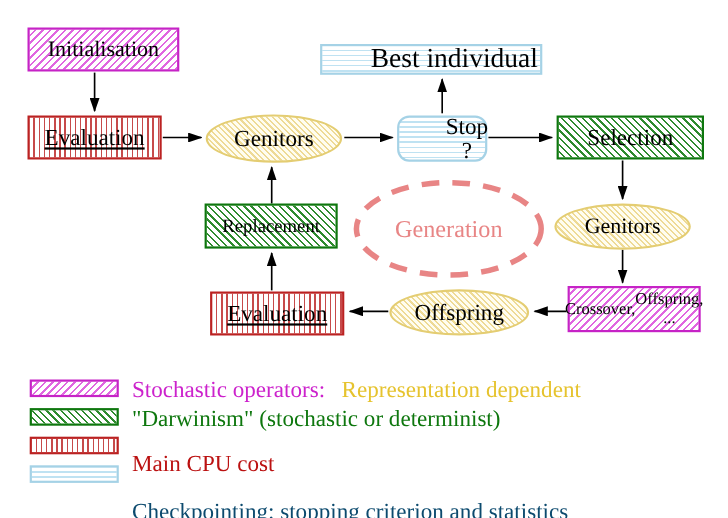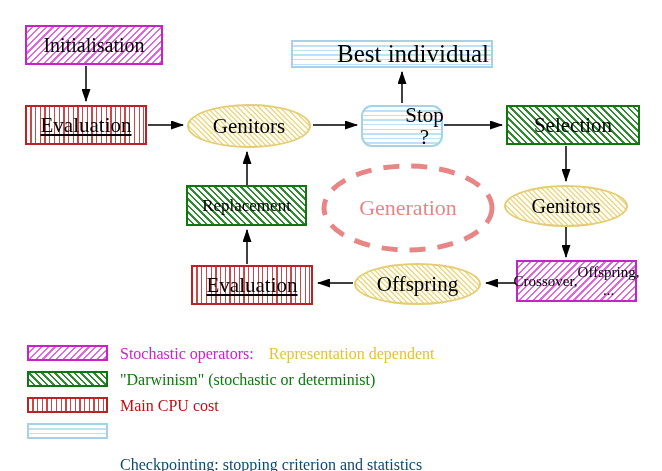--- a/index.html
+++ b/index.html
@@ -24,25 +24,25 @@
     background:repeating-linear-gradient(90deg,#ffffff 0px,#ffffff 3.4px,#c74a4a 3.4px,#c74a4a 4.7px);text-decoration:underline; }
   .p-cyan { border:2px solid #a5d2e6;
     background:repeating-linear-gradient(180deg,#ffffff 0px,#ffffff 3.2px,#bfe2f2 3.2px,#bfe2f2 4.6px); }
   .p-yellow { border:2px solid #e4cd72;
     background:repeating-linear-gradient(45deg,#fffdf0 0px,#fffdf0 2.3px,#eeda96 2.3px,#eeda96 3.7px); }
   .generation-label {
     position:absolute; display:flex; align-items:center; justify-content:center;
     color:#e88585; font-size:22px;
   }
   .legend-swatch { position:absolute; left:27px; width:81px; height:16px; box-sizing:border-box; }
-  .legend-text { position:absolute; left:120px; height:20px; line-height:20px; font-size:16px; white-space:nowrap; }
+  .legend-text { position:absolute; left:120px; height:20px; line-height:20px; font-size:21px; white-space:nowrap; }
   .lt-magenta { color:#cc22cc; }
   .lt-gold { color:#e6c32e; margin-left:15px; }
   .lt-green { color:#0e770e; }
-  .lt-red { color:#bb1111; }
+  .lt-red { color:#bb1111;margin-top:15px; }
   .lt-cyan { color:#0c4a6e;margin-top:33px; }
   .fs20 { font-size:20px; }
   .fs19 { font-size:25px;padding-left:42px; }
   .fs17 { font-size:17px; }
   .fs15 { font-size:15px; line-height:1.2; }
 </style>
 </head>
 <body>
 
 <div id="canvas">

